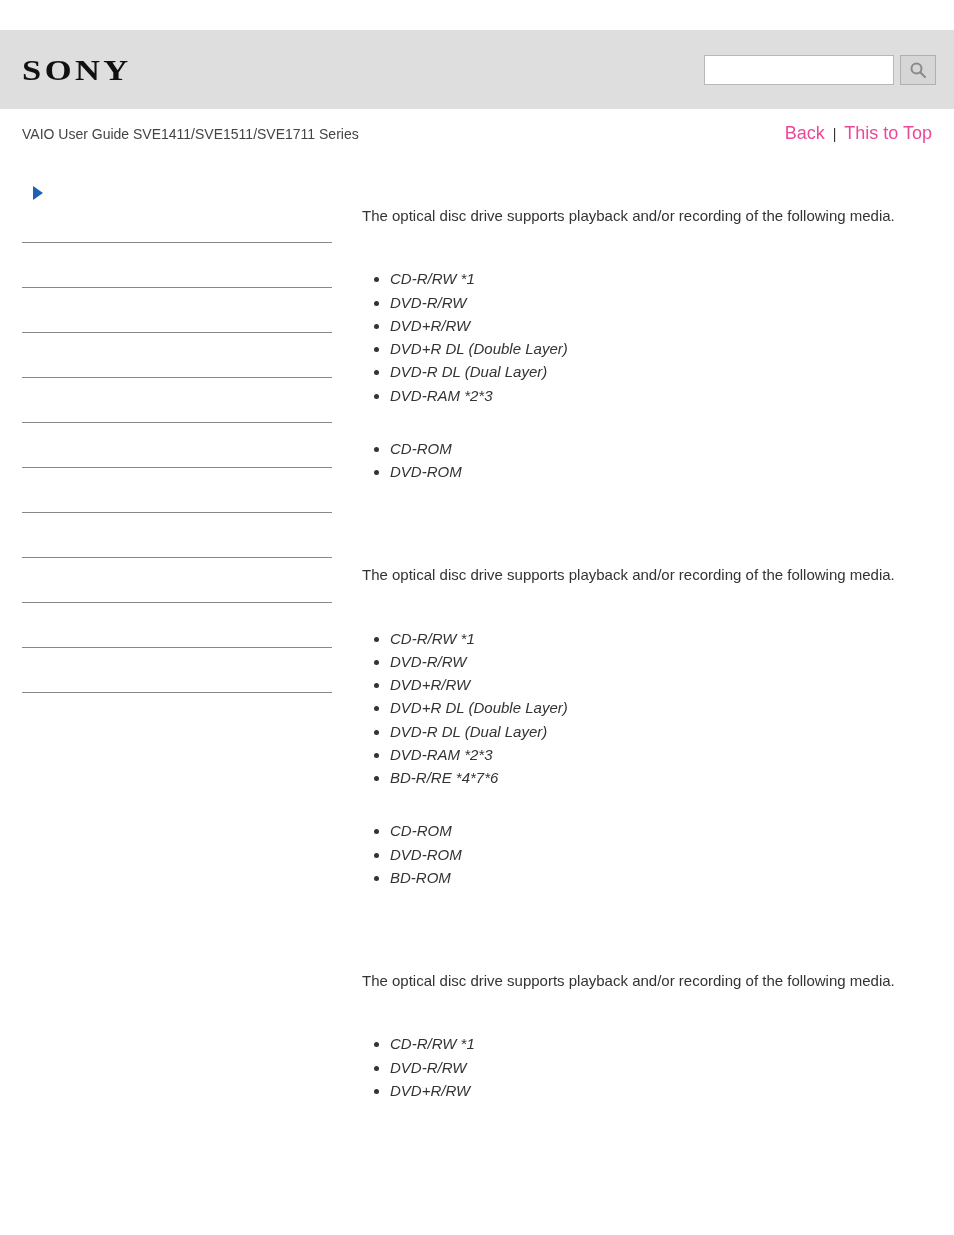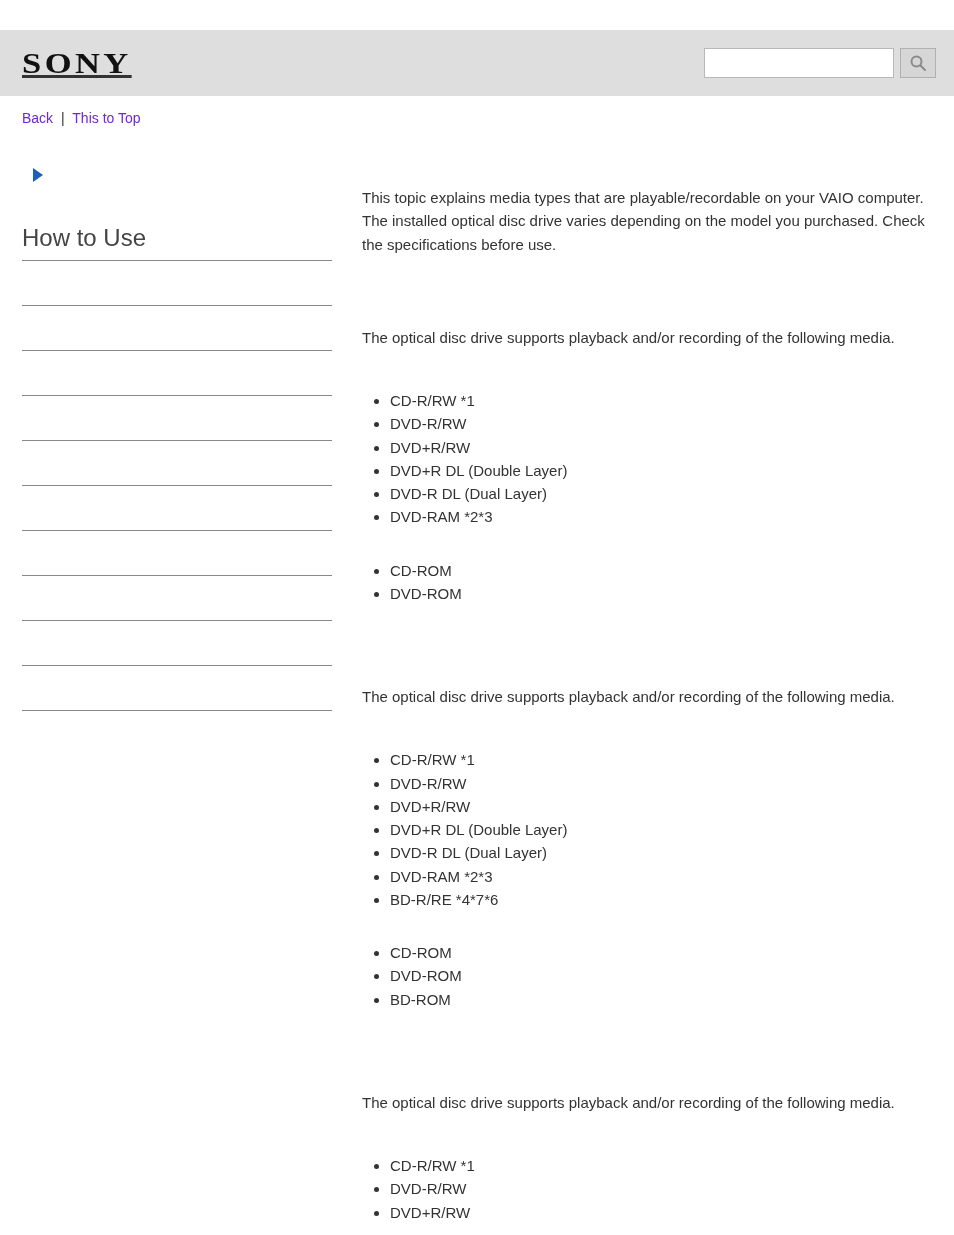--- a/index.html
+++ b/index.html
@@ -4,27 +4,26 @@
 <style>
   * { box-sizing: border-box; margin: 0; padding: 0; }
   body {
     font-family: Arial, Helvetica, sans-serif;
     background: #ffffff;
     color: #333333;
     width: 954px;
   }
   .topbar {
     background: #dedede;
-    height: 66px;
+    height: 79px;
     margin-top: 30px;
     display: flex;
     align-items: center;
     justify-content: space-between;
     padding: 0 18px 0 22px;
-    text-decoration: underline;
   }
   .logo {
     font-family: "Times New Roman", serif;
     font-weight: 900;
     font-size: 30px;
     letter-spacing: 3px;
     color: #111;
     transform: scaleX(1.15);
     transform-origin: left center;
   }
@@ -54,23 +53,23 @@
   .search-btn svg { display: block; }
   .subhead {
     display: flex;
     justify-content: space-between;
     align-items: center;
     padding: 14px 22px 10px 22px;
     font-size: 14px;
     color: #444;
   }
   .navlinks a {
-    color: #6d28d9;
+    color: #ec4899;
     text-decoration: none;
-    font-size: 14px;
+    font-size: 18px;
     margin-top: 33px;
   }
   .navlinks span.sep { color: #333; margin: 0 4px; }
   .content {
     padding: 30px 22px 40px 22px;
     display: flex;
     gap: 30px;
   }
   .sidebar {
     width: 310px;
@@ -100,20 +99,21 @@
     font-size: 15px;
     color: #333;
     line-height: 1.55;
   }
   .intro { margin-bottom: 70px; }
   .section-intro { margin-bottom: 40px; }
   .media-list {
     list-style: disc;
     padding-left: 28px;
     margin-bottom: 30px;
+    font-style: italic;
   }
   .media-list li {
     font-size: 15px;
     line-height: 1.55;
     color: #333;
   }
 </style>
 </head>
 <body>
 
@@ -124,51 +124,50 @@
     <button class="search-btn">
       <svg width="18" height="18" viewBox="0 0 18 18">
         <circle cx="7.5" cy="7.5" r="5" fill="none" stroke="#8a8a8a" stroke-width="2"></circle>
         <line x1="11.5" y1="11.5" x2="16" y2="16" stroke="#8a8a8a" stroke-width="2" stroke-linecap="round"></line>
       </svg>
     </button>
   </div>
 </div>
 
 <div class="subhead">
+  <div>VAIO User Guide SVE1411/SVE1511/SVE1711 Series</div>
   <div class="navlinks">
     <a href="#">Back</a>
     <span class="sep">|</span>
     <a href="#">This to Top</a>
   </div>
 </div>
 
 <div class="content">
   <aside class="sidebar">
     <div class="expand-icon">
       <svg width="18" height="18" viewBox="0 0 18 18">
         <path d="M3 2 L13 9 L3 16 Z" fill="#1b61b8"></path>
       </svg>
     </div>
-    <h2>How to Use</h2>
     <div class="side-rules" id="side-rules">
         <div class="rule"></div>
         <div class="rule"></div>
         <div class="rule"></div>
         <div class="rule"></div>
         <div class="rule"></div>
         <div class="rule"></div>
         <div class="rule"></div>
         <div class="rule"></div>
         <div class="rule"></div>
         <div class="rule"></div>
       </div>
   </aside>
 
   <main class="main">
-    <p class="intro">This topic explains media types that are playable/recordable on your VAIO computer. The installed optical disc drive varies depending on the model you purchased. Check the specifications before use.</p>
     <div id="sections-host">
         <p class="section-intro">The optical disc drive supports playback and/or recording of the following media.</p>
         <ul class="media-list">
           <li>CD-R/RW *1</li>
           <li>DVD-R/RW</li>
           <li>DVD+R/RW</li>
           <li>DVD+R DL (Double Layer)</li>
           <li>DVD-R DL (Dual Layer)</li>
           <li>DVD-RAM *2*3</li>
         </ul>

